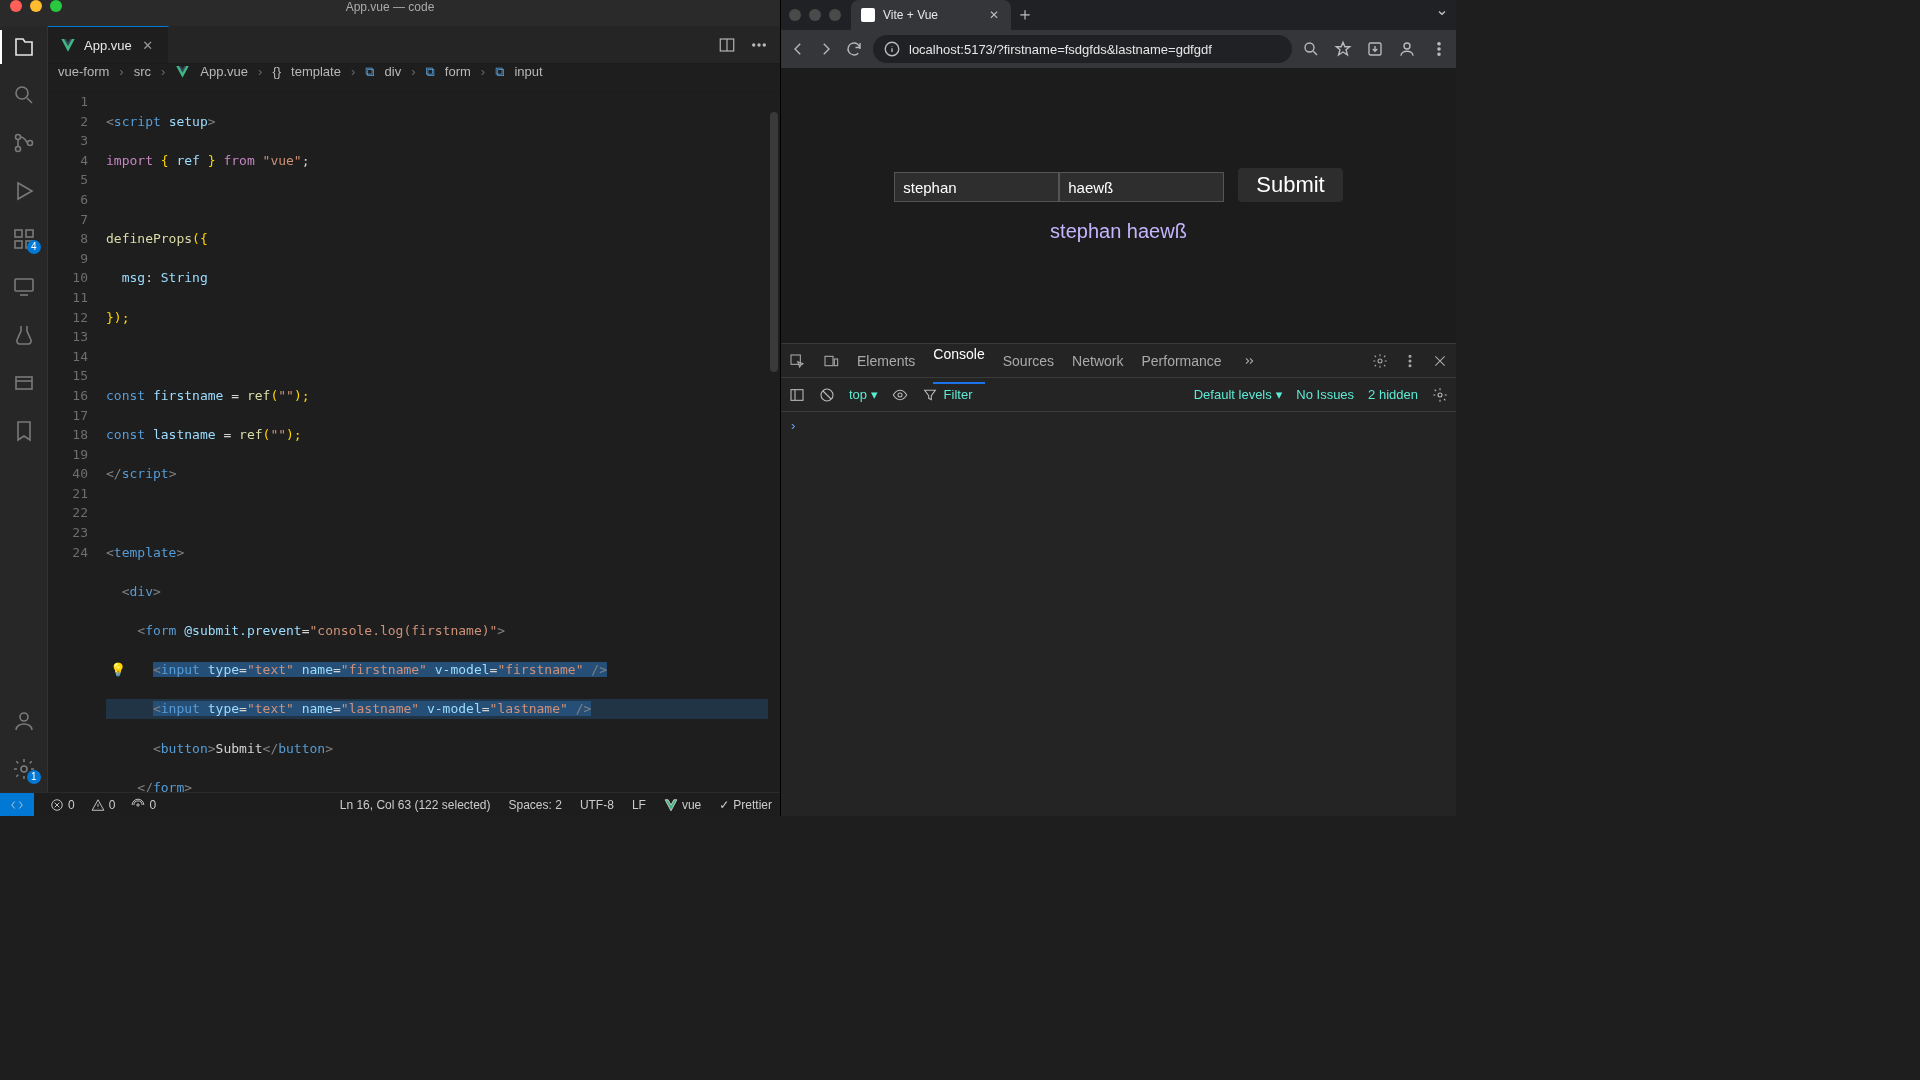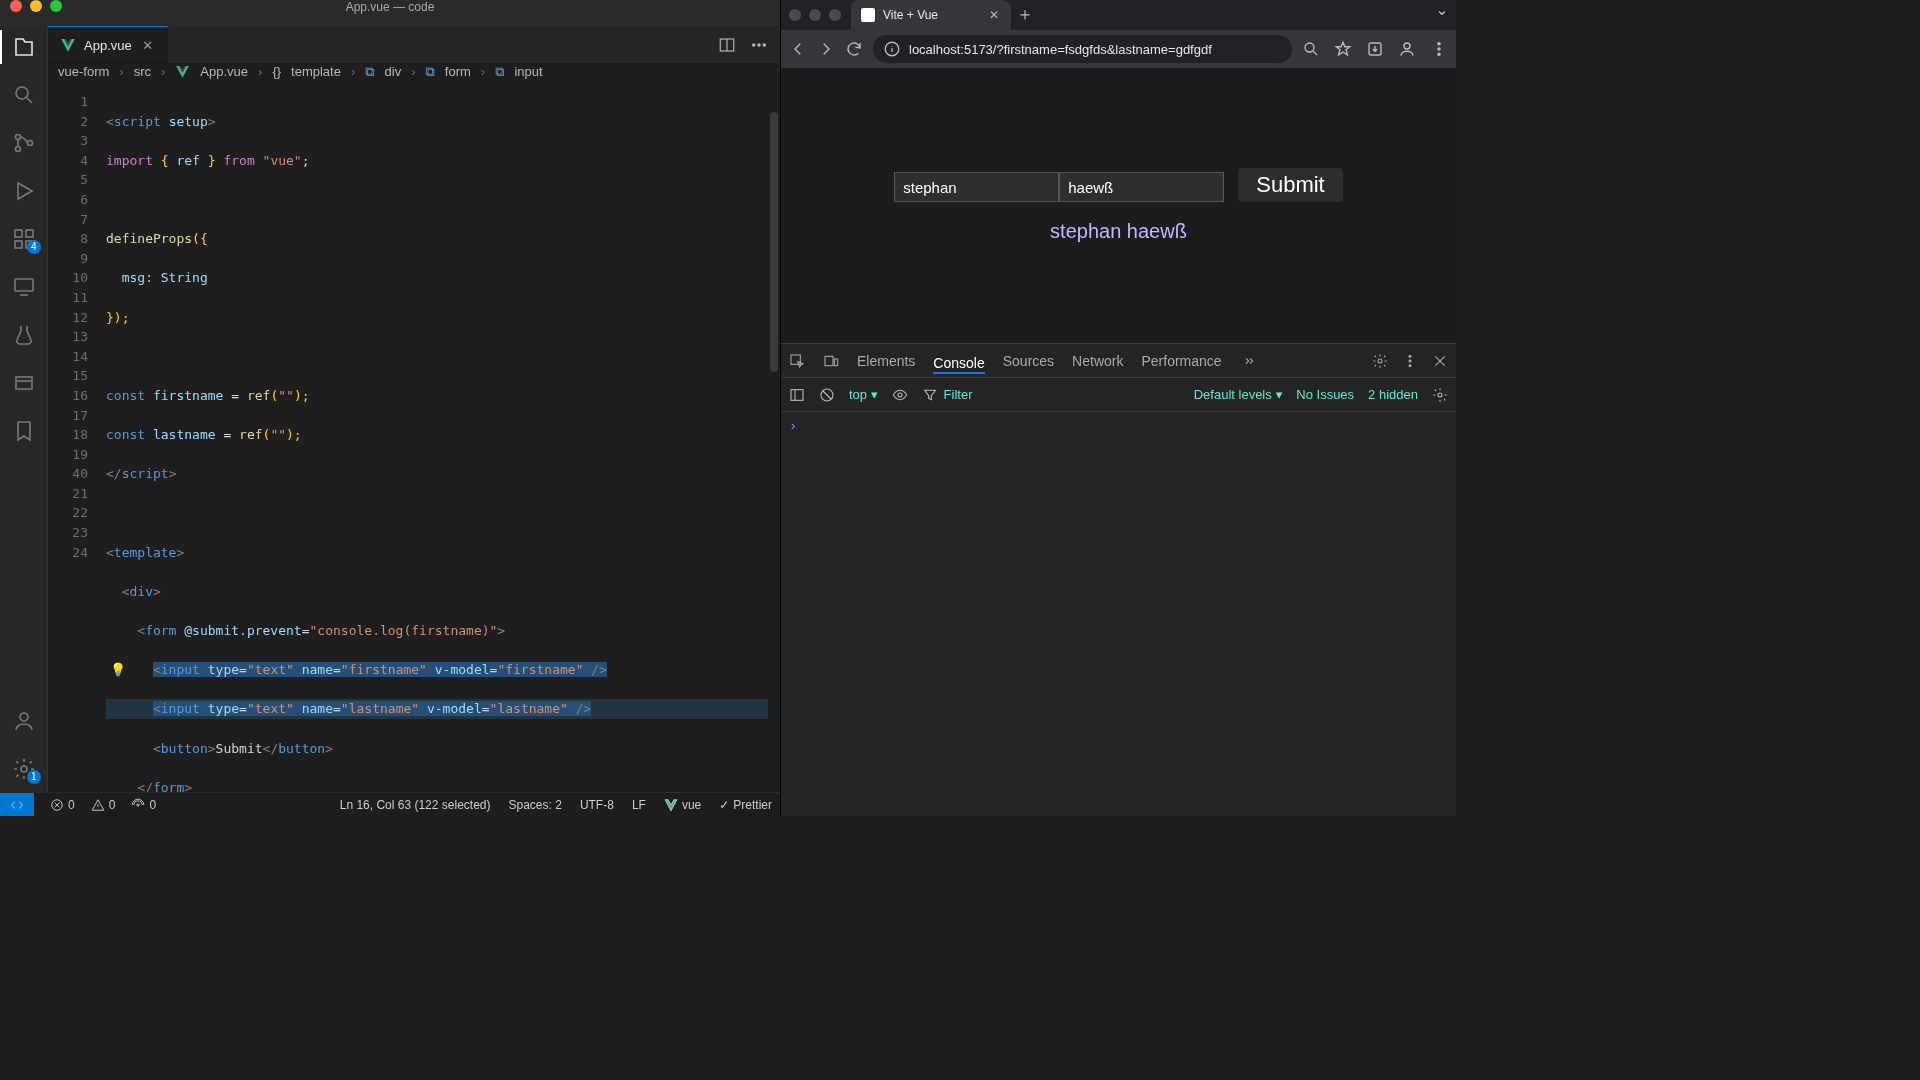--- a/index.html
+++ b/index.html
@@ -95,21 +95,21 @@
 
   .page { flex:1; background:#1c1c1c; display:flex; flex-direction:column; }
   .page-content{ height:275px; display:flex; flex-direction:column; align-items:center; justify-content:center; gap:18px;}
   .form-row{ display:flex; align-items:flex-end;}
   .form-row input{ width:165px; height:30px; background:#2e2e2e; border:1px solid #555; color:#fff; padding:0 8px; font-size:15px;}
   .submit-btn{ background:#2d2d2d; border:none; color:#fff; font-size:22px; font-weight:500; padding:4px 18px; margin-left:14px; border-radius:4px;}
   .output{ font-size:20px; color:#c4b5fd;}
 
   .devtools{ flex:1; background:#242424; border-top:1px solid #3a3a3a; display:flex; flex-direction:column;}
   .dt-tabs{ height:34px; display:flex; align-items:center; padding:0 8px; gap:18px; font-size:14px; color:#aaa; border-bottom:1px solid #3a3a3a;}
-  .dt-tabs .dtab.active{ color:#fff; border-bottom:2px solid #1a73e8; padding-bottom:1px; margin-bottom:-8px;}
+  .dt-tabs .dtab.active{ color:#fff; border-bottom:2px solid #1a73e8; padding-bottom:20px; margin-bottom:-8px;}
   .dt-tabs svg{width:16px;height:16px;stroke:#aaa;fill:none;stroke-width:1.6;}
   .dt-tabs .dt-right{margin-left:auto; display:flex; gap:14px; align-items:center;}
 
   .dt-toolbar{ height:34px; display:flex; align-items:center; padding:0 8px; gap:14px; font-size:13px; color:#5eead4; border-bottom:1px solid #3a3a3a;}
   .dt-toolbar svg{width:16px;height:16px;stroke:#bbb;fill:none;stroke-width:1.6;}
   .dt-select{ display:flex; align-items:center; gap:4px;}
   .dt-filter{ flex:0 0 120px; display:flex; align-items:center; gap:6px;}
   .dt-body{ flex:1; padding:6px 10px; color:#6aa7ff; font-size:13px;}
   .dt-prompt::before{content:"›"; color:#6aa7ff; margin-right:6px;}
 

